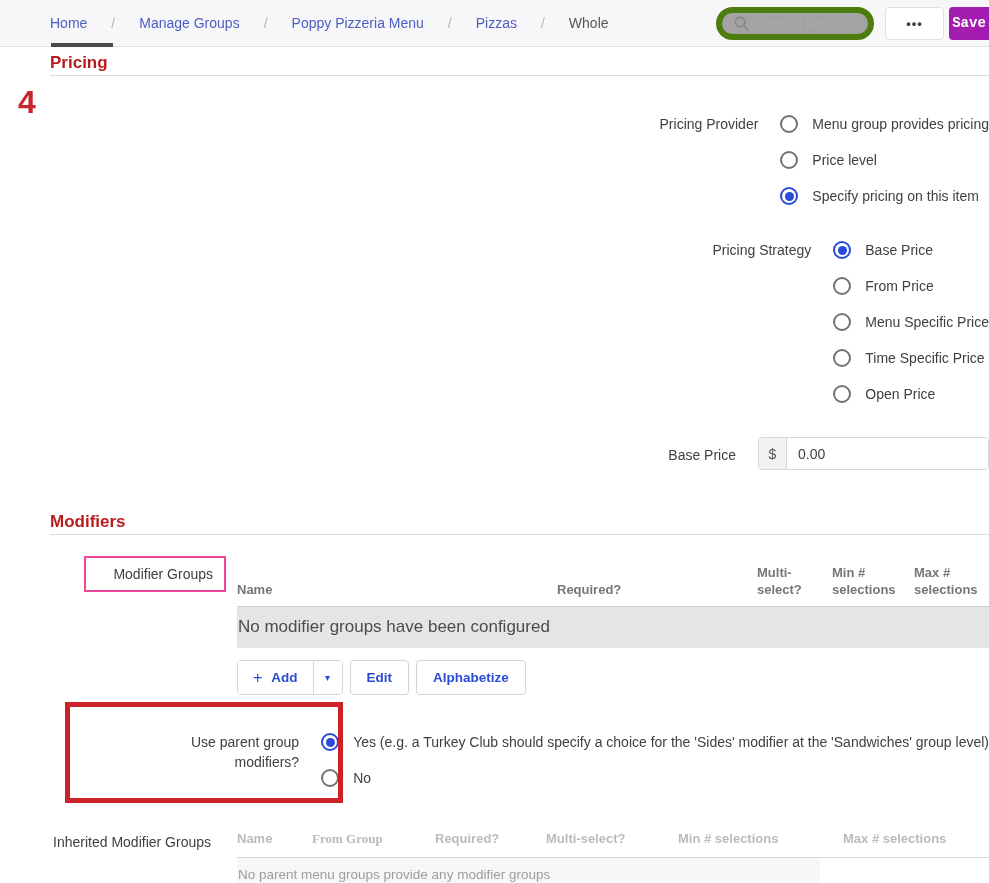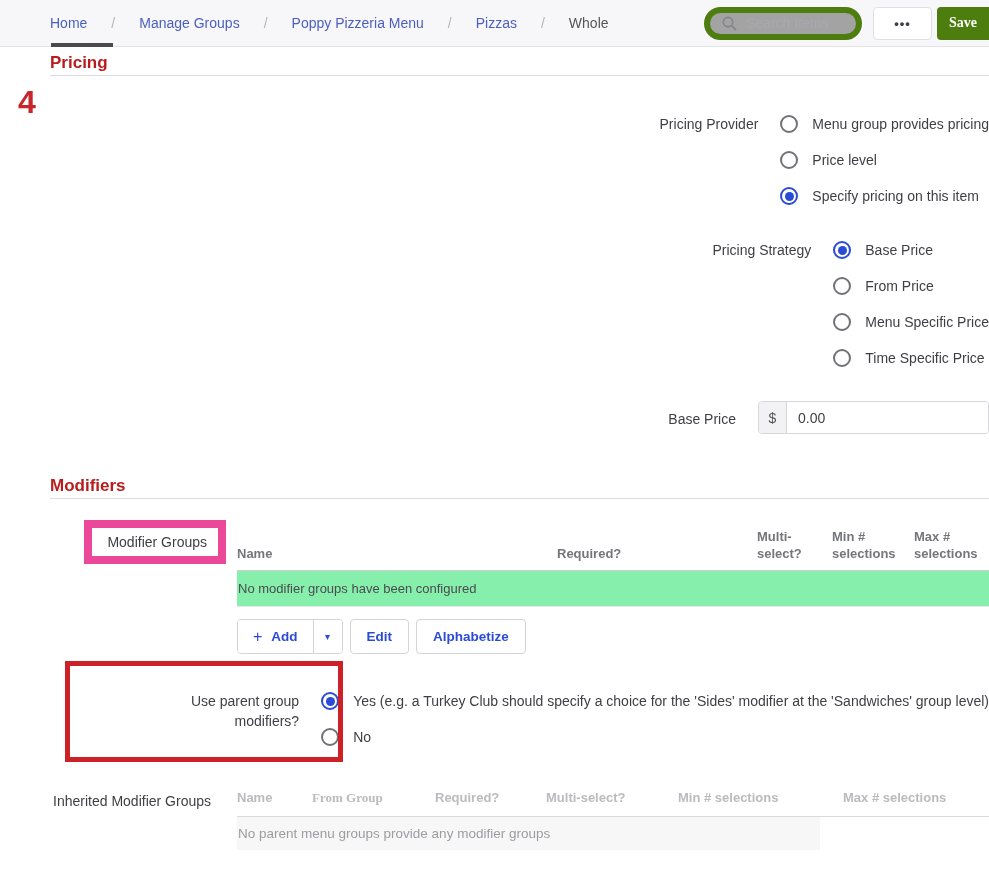--- a/index.html
+++ b/index.html
@@ -16,23 +16,23 @@
   .topbar-right { margin-left: auto; display: flex; align-items: center; }
   .search-pill { display: flex; align-items: center; width: 158px; height: 33px; background: #a3a3a3;
     border: 6px solid #4d7c0f; border-radius: 17px; padding: 0 12px; margin-right: 11px; }
   .search-pill svg { flex-shrink: 0; }
   .search-input { border: none; outline: none; width: 100%; margin-left: 9px; font-size: 14px;
     color: #3e3f44; background: transparent; font-family: "Liberation Sans", sans-serif; }
   .search-input::placeholder { color: #a8a8ae; }
   .more-btn { width: 59px; height: 33px; background: #fff; border: 1px solid #e0e0e4; border-radius: 4px;
     color: #3f4045; font-weight: bold; font-size: 13px; letter-spacing: 1px; display: flex;
     align-items: center; justify-content: center; margin-right: 5px; cursor: pointer; }
-  .save-btn { width: 52px; height: 33px; background: #4d7c0f; border: none; border-radius: 4px 0 0 4px;
+  .save-btn { width: 40px; height: 33px; background: #a21caf; border: none; border-radius: 4px 0 0 4px;
     color: #fff; font-weight: bold; font-size: 14px; display: flex; align-items: center;
-    justify-content: center; cursor: pointer; font-family: Liberation Serif, serif; }
+    justify-content: center; cursor: pointer; font-family: Liberation Mono, monospace; }
 
   
   .remnant { position: absolute; left: 51px; top: 43px; width: 62px; height: 4px;
     background: #4a4a4d; z-index: 2; }
 
   
   .content { padding-left: 50px; position: relative; }
   .section-title { font-size: 17px; font-weight: bold; color: #b91c1c; padding-top: 6px; height: 28px; }
   .rule { border: none; border-top: 1px solid #dddde1; }
 
@@ -55,32 +55,32 @@
     border-radius: 4px; overflow: hidden; }
   .input-prefix { width: 28px; background: #f2f2f4; border-right: 1px solid #d7d7db; display: flex;
     align-items: center; justify-content: center; color: #55565a; font-size: 14px; flex-shrink: 0; }
   .price-input { border: none; outline: none; flex: 1; padding: 0 11px; font-size: 14px;
     color: #3e3f44; font-family: "Liberation Sans", sans-serif; }
 
   .modifiers-title { margin-top: 36px; }
 
   
   .groups-row { display: flex; margin-top: 21px; position: relative; }
-  .red-box-1 { position: absolute; left: 34px; top: 0; width: 142px; height: 44px;
-    border: 8px solid #ec4899; display: flex; align-items: center; justify-content: flex-end;
+  .red-box-1 { position: absolute; left: 34px; top: 0; width: 142px; height: 36px;
+    border: 2px solid #ec4899; display: flex; align-items: center; justify-content: flex-end;
     padding-right: 11px; }
   .red-box-1 .grp-label { font-size: 14px; color: #3e3f44; }
   .groups-table { margin-left: 187px; flex: 1; }
   .thead { display: flex; align-items: flex-end; min-height: 51px; padding-bottom: 8px;
     border-bottom: 1px solid #cfcfd3; }
   .th { font-size: 13px; font-weight: bold; color: #75767a; line-height: 17px; padding-right: 6px; }
   .col-name { flex: 1; } .col-req { width: 200px; } .col-multi { width: 75px; }
   .col-min { width: 82px; } .col-max { width: 75px; }
-  .empty-row { background: #86efac; border-bottom: 1px solid #e8e8ea; padding: 10px 0 10px 1px;
-    font-size: 13px; color: #4b4c50; }
+  .empty-row { background: #e5e5e5; border-bottom: 1px solid #e8e8ea; padding: 10px 0 10px 1px;
+    font-size: 17px; color: #4b4c50; }
   .btn-row { display: flex; margin-left: 187px; margin-top: 12px; }
   .split-btn { display: flex; border: 1px solid #d4d4d8; border-radius: 4px; overflow: hidden;
     background: #fff; height: 35px; margin-right: 7px; }
   .add-btn { padding: 0 15px; display: flex; align-items: center; color: #2b4bd7; font-weight: bold;
     font-size: 13.5px; cursor: pointer; background: #fff; border: none;
     font-family: "Liberation Sans", sans-serif; }
   .add-btn .plus { font-size: 16px; font-weight: normal; margin-right: 9px; }
   .caret-btn { width: 29px; border: none; border-left: 1px solid #d4d4d8; background: #fff;
     color: #2b4bd7; font-size: 10px; display: flex; align-items: center; justify-content: center;
     cursor: pointer; }
@@ -175,20 +175,24 @@
         <span class="radio-label">From Price</span>
       </div>
       <div class="radio-row">
         <span class="radio"></span>
         <span class="radio-label">Menu Specific Price</span>
       </div>
       <div class="radio-row">
         <span class="radio"></span>
         <span class="radio-label">Time Specific Price</span>
       </div>
+      <div class="radio-row">
+        <span class="radio"></span>
+        <span class="radio-label">Open Price</span>
+      </div>
     </div>
   </div>
 
   <div class="form-row row-baseprice">
     <div class="label-cell">Base Price</div>
     <div class="control-cell">
       <div class="input-group">
         <span class="input-prefix">$</span>
         <input class="price-input" value="0.00" style="">
       </div>

